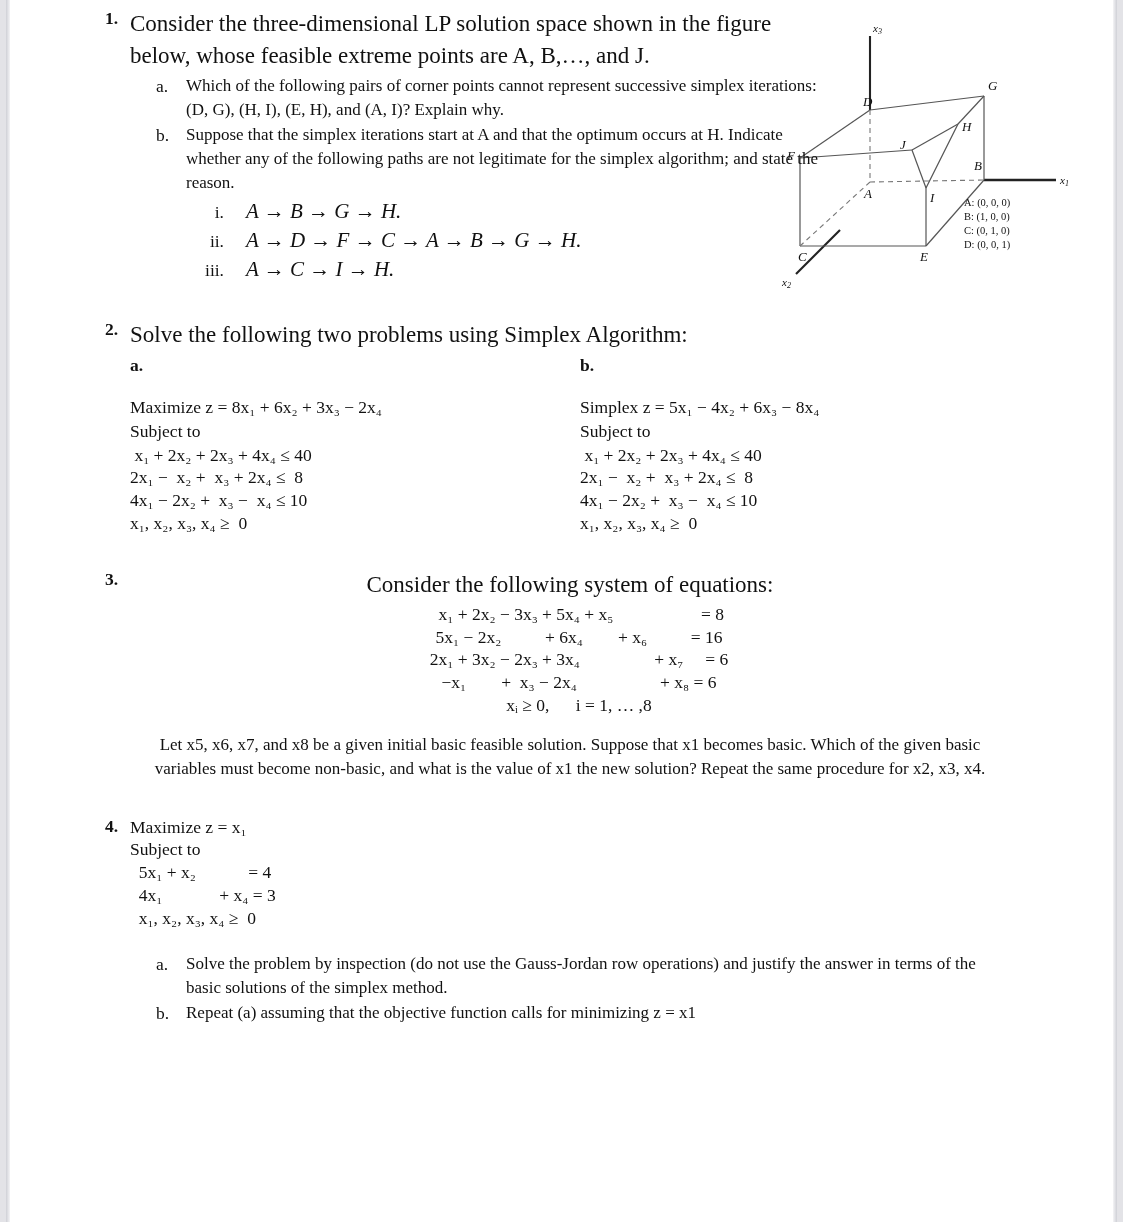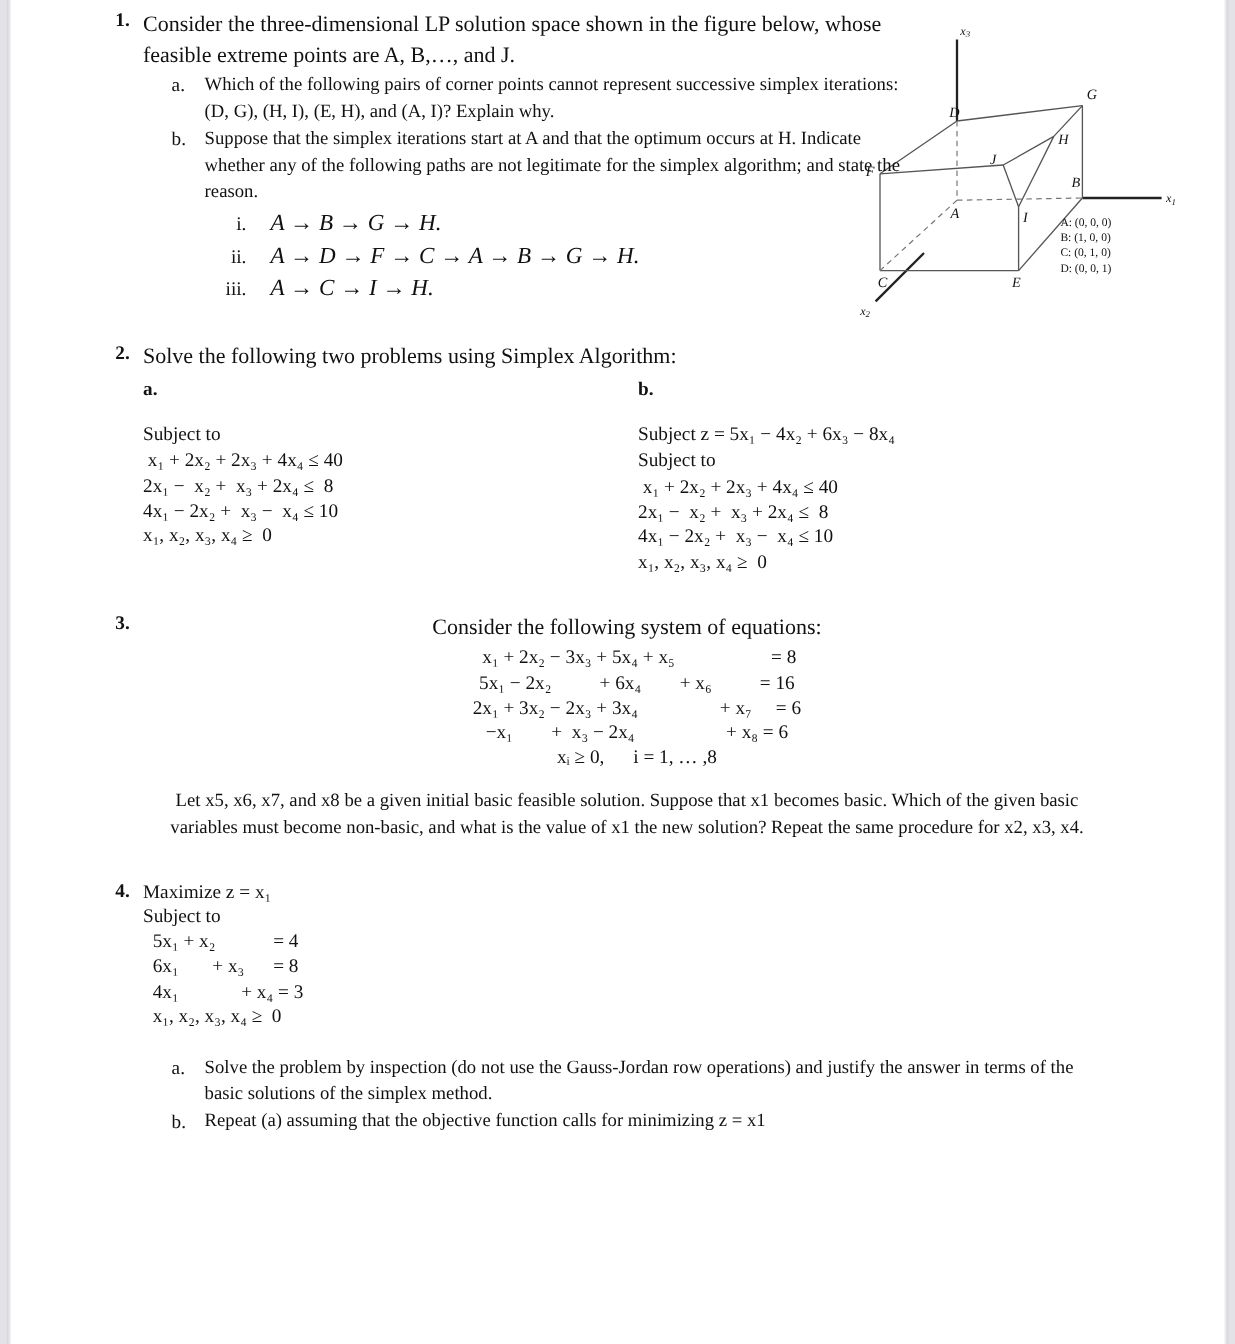--- a/index.html
+++ b/index.html
@@ -36,21 +36,21 @@
 
   
   .problem { position: relative; margin-bottom: 4px; }
   .pnum {
     position: absolute; left: 0; top: 0;
     width: 34px; text-align: right;
     font-weight: bold; font-size: 17.5px;
   }
   .pbody { margin-left: 46px; font-size: 17.5px; line-height: 1.41; }
 
-  .lead { font-size: 20px; line-height: 1.41; }
+  .lead { font-size: 23px; line-height: 1.41; }
 
   
   .sub { position: relative; margin-left: 26px; margin-top: 1px; }
   .sublet {
     position: absolute; left: 0; top: 0; width: 22px;
     font-size: 17.5px;
   }
   .subbody { margin-left: 30px; font-size: 17px; line-height: 1.41; }
 
   
@@ -177,32 +177,33 @@
 
   <div class="problem">
     <div class="pnum">2.</div>
     <div class="pbody">
       <div class="lead">Solve the following two problems using Simplex Algorithm:</div>
 
       <div class="twocol">
         <div class="col">
           <div class="collab">a.</div>
           <div class="mblock">
+            <div class="mline">Maximize z = 8x₁ + 6x₂ + 3x₃ − 2x₄</div>
             <div class="mline">Subject to</div>
             <div class="mline tight"> x₁ + 2x₂ + 2x₃ + 4x₄ ≤ 40</div>
             <div class="mline tight">2x₁ −  x₂ +  x₃ + 2x₄ ≤  8</div>
             <div class="mline tight">4x₁ − 2x₂ +  x₃ −  x₄ ≤ 10</div>
             <div class="mline tight">x₁, x₂, x₃, x₄ ≥  0</div>
           </div>
         </div>
 
         <div class="col right">
           <div class="collab">b.</div>
           <div class="mblock">
-            <div class="mline">Subject z = 5x₁ − 4x₂ + 6x₃ − 8x₄</div>
+            <div class="mline">Simplex z = 5x₁ − 4x₂ + 6x₃ − 8x₄</div>
             <div class="mline">Subject to</div>
             <div class="mline tight"> x₁ + 2x₂ + 2x₃ + 4x₄ ≤ 40</div>
             <div class="mline tight">2x₁ −  x₂ +  x₃ + 2x₄ ≤  8</div>
             <div class="mline tight">4x₁ − 2x₂ +  x₃ −  x₄ ≤ 10</div>
             <div class="mline tight">x₁, x₂, x₃, x₄ ≥  0</div>
           </div>
         </div>
       </div>
     </div>
   </div>
@@ -231,21 +232,20 @@
   <div class="spacer-lg"></div>
 
   <div class="problem">
     <div class="pnum">4.</div>
     <div class="pbody" style="max-width:880px;">
 
       <div class="mblock">
         <div class="mline tight">Maximize z = x₁</div>
         <div class="mline tight">Subject to</div>
         <div class="mline tight">  5x₁ + x₂            = 4</div>
-        <div class="mline tight">  6x₁       + x₃      = 8</div>
         <div class="mline tight">  4x₁             + x₄ = 3</div>
         <div class="mline tight">  x₁, x₂, x₃, x₄ ≥  0</div>
       </div>
 
       <div class="spacer-md"></div>
 
       <div class="sub">
         <div class="sublet">a.</div>
         <div class="subbody">Solve the problem by inspection (do not use the Gauss-Jordan row operations) and justify the answer in terms of the basic solutions of the simplex method.</div>
       </div>

